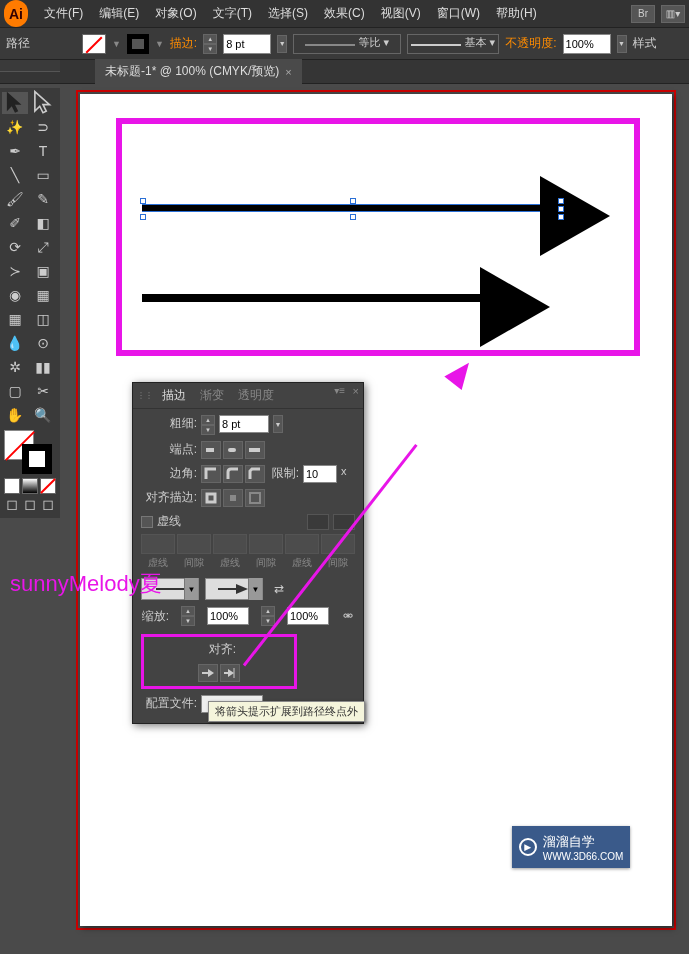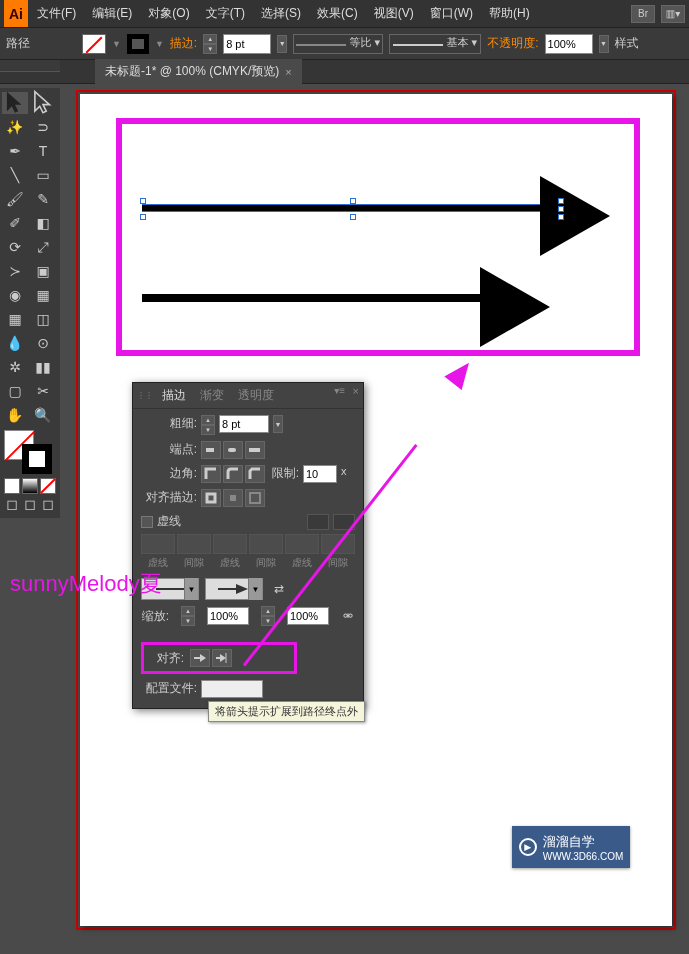--- a/index.html
+++ b/index.html
@@ -1,33 +1,33 @@
 <!DOCTYPE html>
 <html><head>
 <meta charset="utf-8">
 <style>
 * { margin: 0; padding: 0; box-sizing: border-box; font-family: "Microsoft YaHei", Arial, sans-serif; }
 body { background: #4a4a4a; width: 689px; height: 954px; overflow: hidden; position: relative; }
 
 
 .menubar { background: #333; height: 28px; display: flex; align-items: center; padding: 0 4px; border-bottom: 1px solid #222; }
-.app-icon { width: 24px; height: 27px; background: #ff7b00; border-radius: 0; display: flex; align-items: center; justify-content: center; color: #330000; font-weight: bold; font-size: 14px; margin-right: 1px; }
+.app-icon { width: 24px; height: 27px; background: #ff7b00; border-radius: 12px; display: flex; align-items: center; justify-content: center; color: #330000; font-weight: bold; font-size: 14px; margin-right: 8px; }
 .menu-item { color: #ddd; font-size: 12px; padding: 4px 8px; cursor: pointer; }
 .menu-right { margin-left: auto; display: flex; gap: 6px; }
 .menu-btn { width: 24px; height: 18px; background: #555; border: 1px solid #666; display: flex; align-items: center; justify-content: center; color: #ccc; font-size: 10px; }
 
 
 .controlbar { background: #3a3a3a; height: 32px; display: flex; align-items: center; padding: 0 6px; gap: 6px; border-bottom: 1px solid #222; }
 .ctrl-label { color: #ccc; font-size: 12px; }
 .ctrl-label.orange { color: #ff8c00; }
 .swatch { width: 24px; height: 20px; border: 1px solid #666; position: relative; background: #fff; }
 .swatch-diag { position: absolute; width: 100%; height: 2px; background: red; top: 50%; left: 0; transform: rotate(-45deg); }
 .swatch-dark { background: #222; }
 .ctrl-input { background: #fff; border: 1px solid #888; width: 48px; height: 20px; font-size: 11px; padding: 0 2px; }
-.ctrl-select { background: #3a3a3a; border: 1px solid #666; width: 90px; height: 20px; color: #ccc; font-size: 11px; text-align: center; }
+.ctrl-select { background: #3a3a3a; border: 1px solid #666; width: 108px; height: 20px; color: #ccc; font-size: 11px; text-align: center; }
 .ctrl-select.wide { width: 92px; }
 .stepper { display: inline-flex; flex-direction: column; }
 .stepper button { width: 14px; height: 10px; background: #555; border: 1px solid #666; color: #ccc; font-size: 6px; line-height: 6px; padding: 0; }
 
 
 .tabbar { background: #353535; height: 24px; display: flex; align-items: center; padding-left: 95px; border-bottom: 1px solid #222; }
 .tab { background: #4a4a4a; color: #ddd; font-size: 12px; padding: 4px 10px; display: flex; align-items: center; gap: 6px; }
 .tab-close { color: #aaa; font-size: 11px; cursor: pointer; }
 
 
@@ -80,21 +80,21 @@
 .dash-inputs { display: flex; gap: 2px; margin-bottom: 2px; }
 .dash-in { width: 34px; height: 20px; background: #555; border: 1px solid #666; opacity: 0.5; }
 .dash-labels { display: flex; gap: 2px; margin-bottom: 8px; }
 .dash-lbl { width: 34px; text-align: center; color: #888; font-size: 10px; }
 .arrow-row { display: flex; align-items: center; gap: 6px; margin-bottom: 6px; }
 .arrow-sel { width: 58px; height: 22px; background: #ddd; border: 1px solid #888; display: flex; align-items: center; justify-content: center; position: relative; }
 .arrow-sel-dd { width: 14px; height: 22px; background: #999; border-left: 1px solid #777; position: absolute; right: 0; display: flex; align-items: center; justify-content: center; font-size: 8px; }
 .swap-btn { width: 20px; height: 20px; color: #ccc; display: flex; align-items: center; justify-content: center; font-size: 12px; cursor: pointer; }
 .scale-row { display: flex; align-items: center; gap: 12px; margin-bottom: 6px; }
 .scale-lbl { color: #ccc; font-size: 12px; width: 40px; text-align: right; }
-.align-box { border: 3px solid #e815e8; padding: 4px 6px; display: flex; align-items: center; gap: 6px; width: 156px; margin-top: 16px; }
+.align-box { border: 3px solid #e815e8; padding: 4px 6px; display: flex; align-items: center; gap: 6px; width: 156px; margin-top: 8px; flex-direction: column; }
 .profile-row { display: flex; gap: 4px; margin-top: 6px; }
 .profile-sel { width: 62px; height: 18px; background: #eee; border: 1px solid #888; }
 
 
 .tooltip { position: absolute; left: 128px; top: 607px; background: #f5f5dc; border: 1px solid #888; padding: 2px 6px; font-size: 11px; color: #333; white-space: nowrap; box-shadow: 1px 1px 3px rgba(0,0,0,0.4); }
 
 
 .pointer-arrow-line { position: absolute; left: 220px; top: 275px; width: 280px; height: 3px; background: #e815e8; transform: rotate(-52deg); transform-origin: left center; }
 .pointer-arrow-head { position: absolute; left: 370px; top: 266px; width: 0; height: 0; border-bottom: 26px solid #e815e8; border-left: 11px solid transparent; border-right: 11px solid transparent; transform: rotate(38deg); }
 

